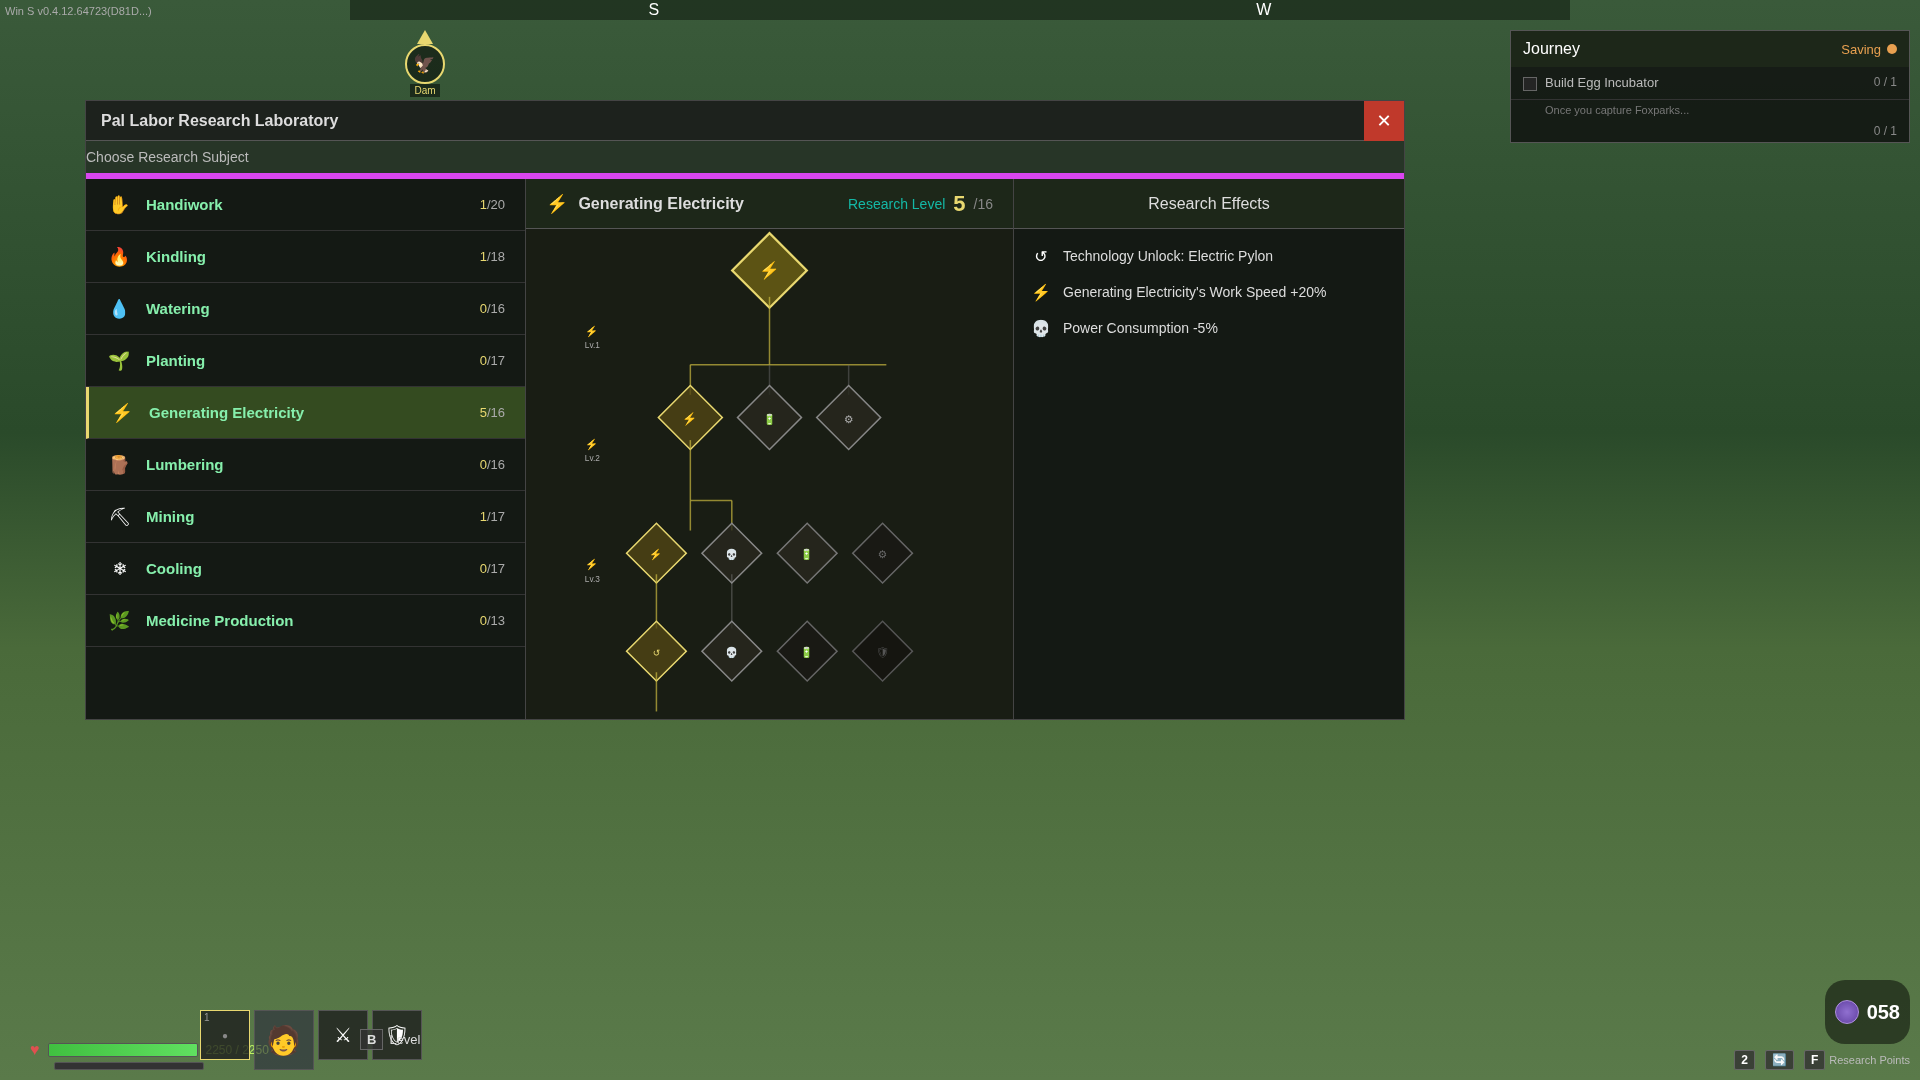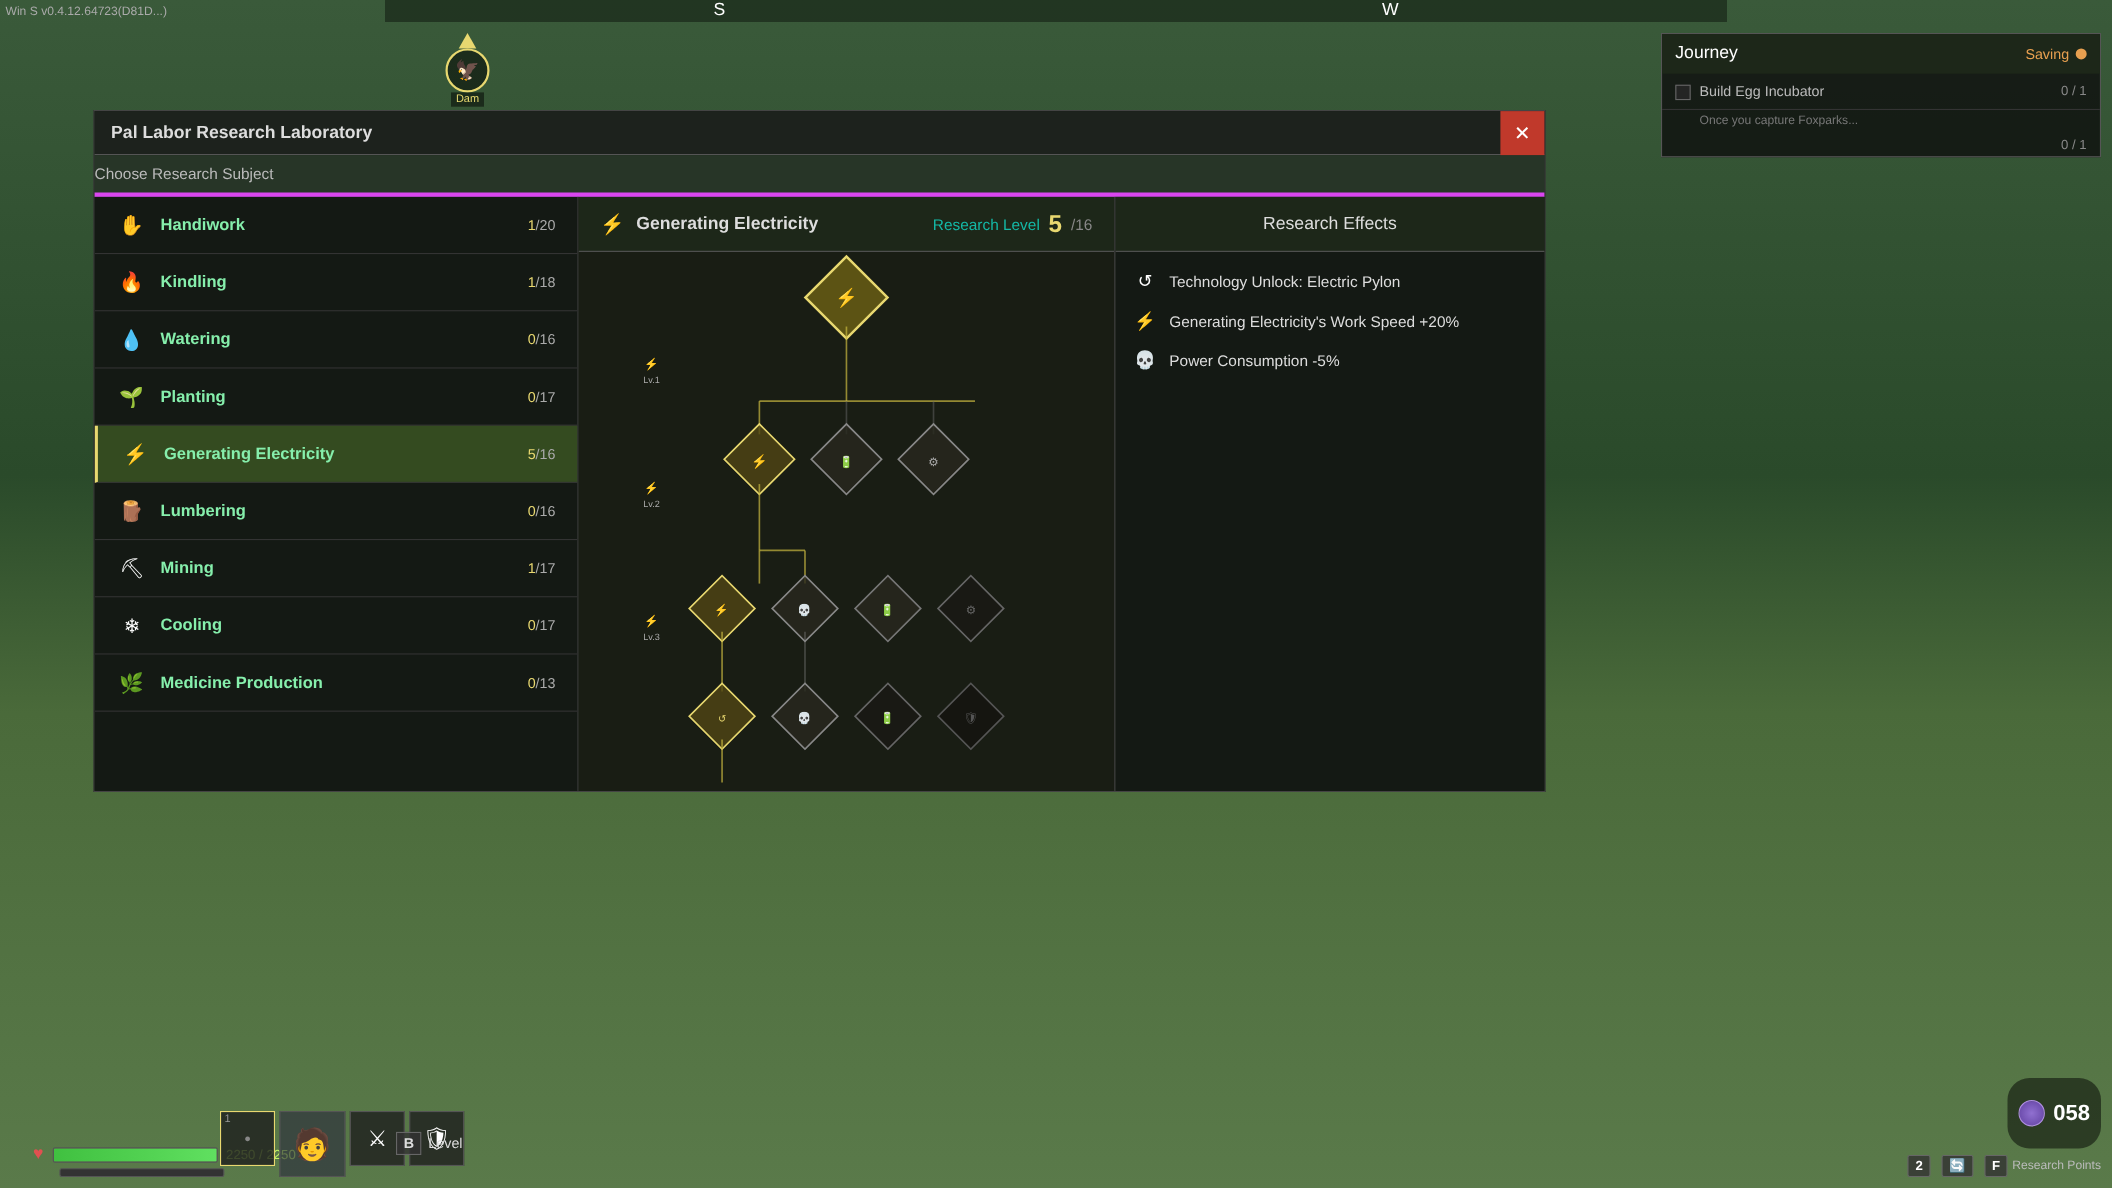--- a/index.html
+++ b/index.html
@@ -129,21 +129,21 @@
       cursor: pointer;
     }
 
     .panel-subtitle-bar {
       width: 100%;
       height: 38px;
       background: rgba(40, 55, 40, 0.95);
       display: flex;
       align-items: center;
       padding: 0 0;
-      border-bottom: 4px solid #d946ef;
+      border-bottom: 6px solid #d946ef;
     }
 
     .panel-subtitle {
       font-size: 14px;
       color: #bbb;
     }
 
     .panel-content {
       display: flex;
       height: calc(100% - 78px);

